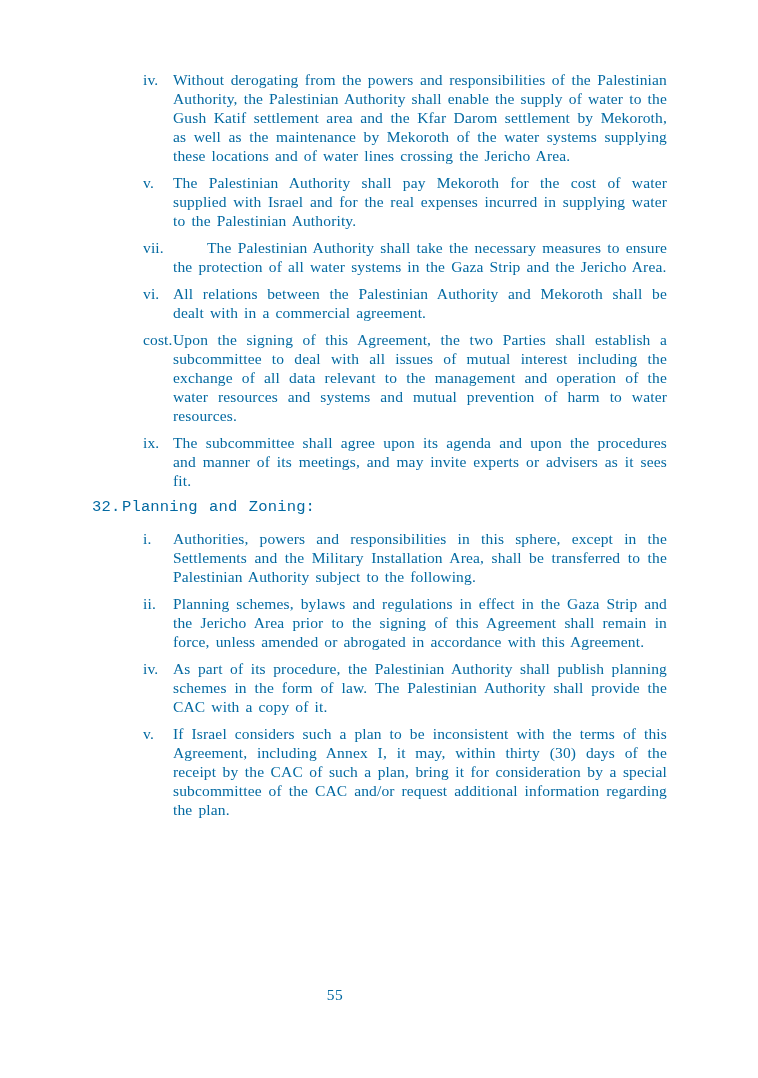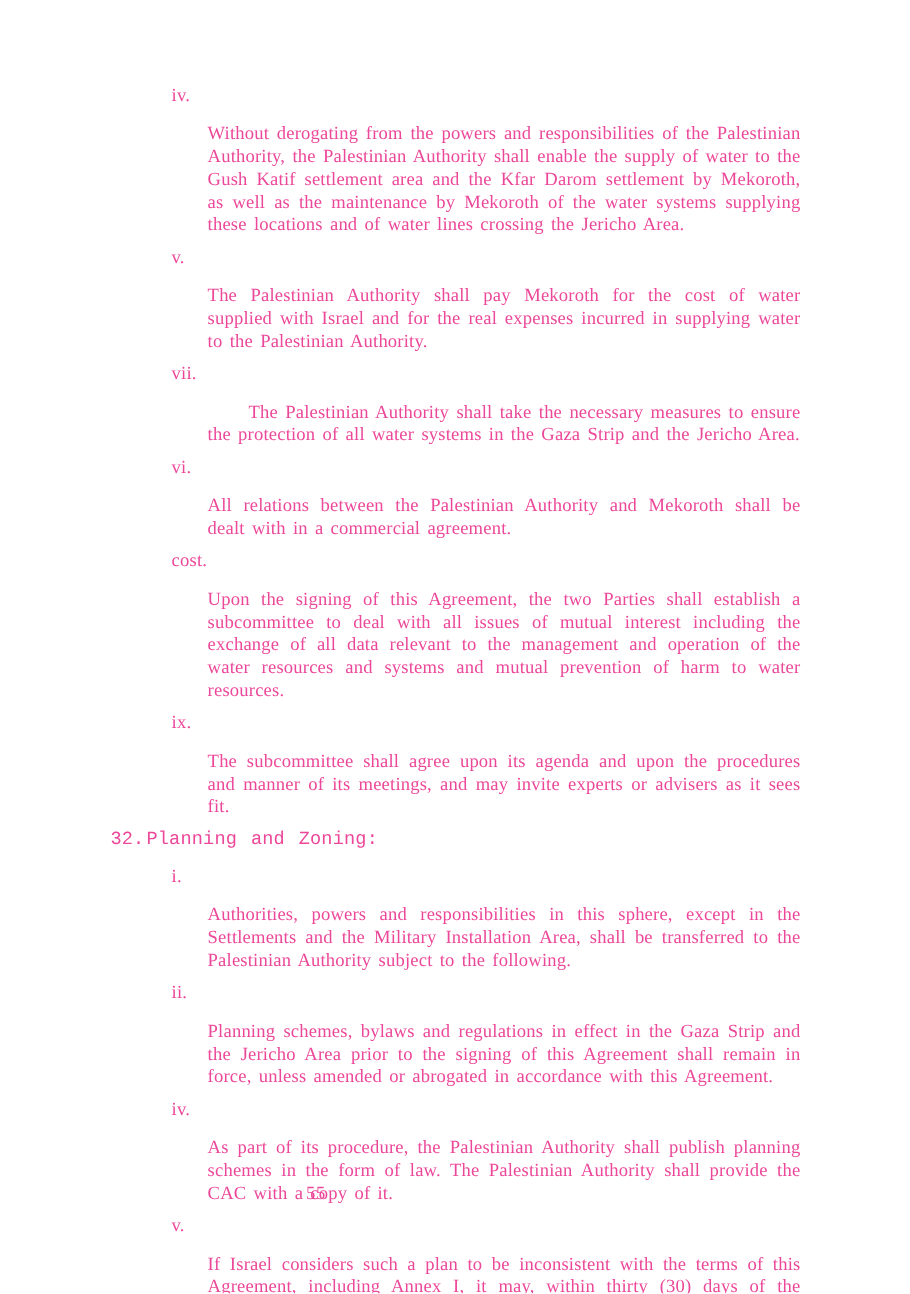--- a/index.html
+++ b/index.html
@@ -6,21 +6,21 @@
   body {
     background: #ffffff;
     font-family: "Liberation Serif", "DejaVu Serif", serif;
   }
   .page {
     position: relative;
     width: 758px;
     height: 1078px;
     background: #ffffff;
     overflow: hidden;
-    color: #ec4899;
+    color: #0369a1;
   }
   .doc {
     padding-top: 70px;
     font-size: 15.5px;
     line-height: 19px;
     word-spacing: 2px;
     letter-spacing: 0.15px;
   }
   .clause {
     display: flex;
@@ -28,36 +28,35 @@
   }
   .lvl2 { margin-left: 143px; width: 524px; }
   .marker {
     flex: 0 0 30px;
     white-space: nowrap;
   }
   .body {
     flex: 1;
     text-align: justify;
     text-align-last: left;
-    margin-top: 32px;
   }
   .first-indent { text-indent: 34px; }
   .section-head {
     display: flex;
     margin: 4px 0 12px 92px;
     width: 576px;
     font-family: Liberation Mono, monospace;
   }
   .section-head .title { flex: 1; }
   .page-num {
     position: absolute;
     top: 986px;
     left: 255px;
     width: 160px;
-    text-align: left;
+    text-align: center;
     font-size: 15.5px;
     letter-spacing: 0.5px;
   }
 </style>
 </head>
 <body>
 
 <div class="page">
   <div class="doc">
 

